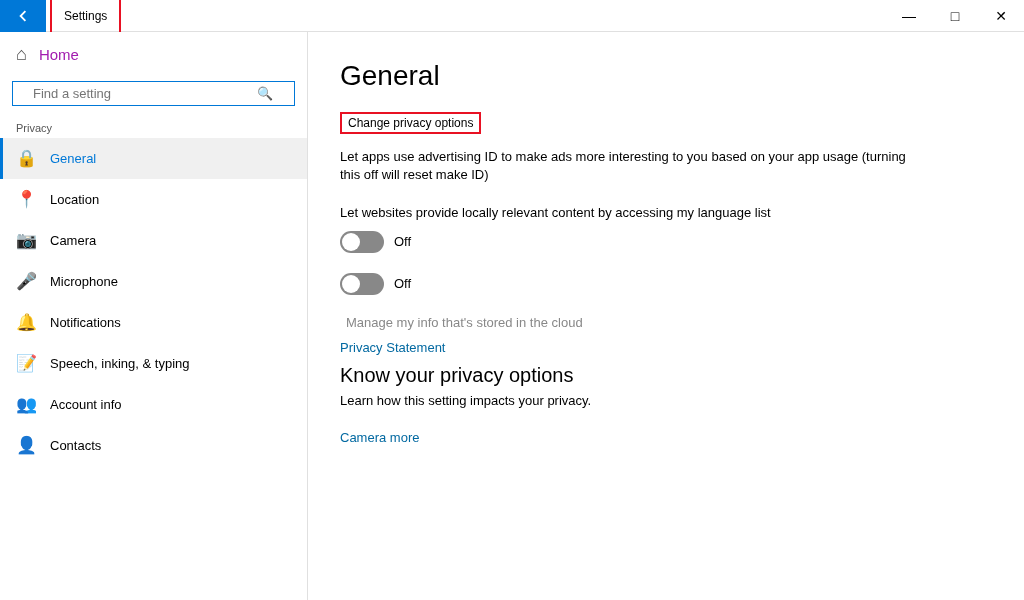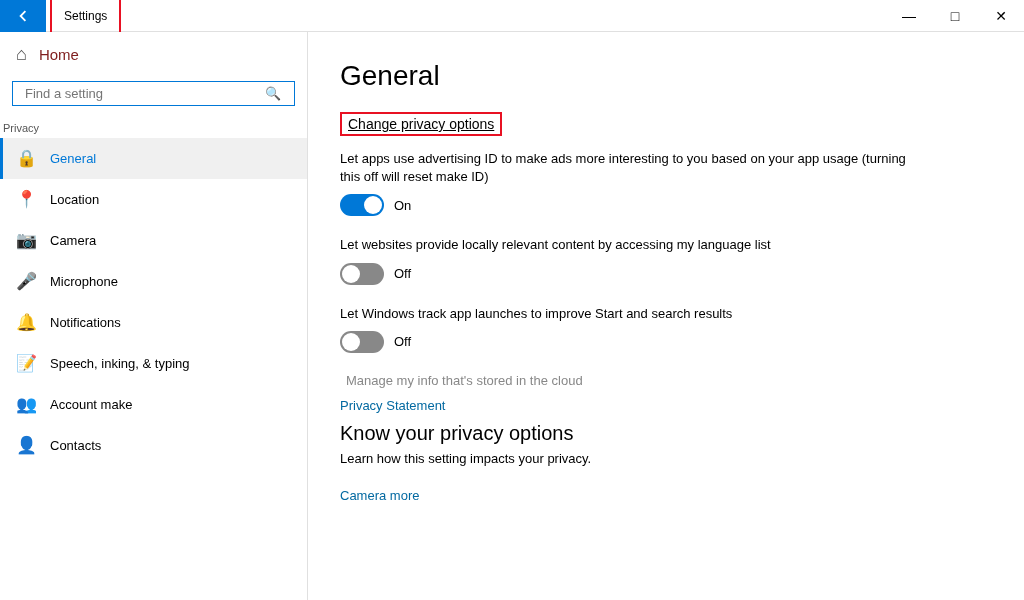--- a/index.html
+++ b/index.html
@@ -68,43 +68,43 @@
       overflow-y: auto;
     }
     .sidebar-home {
       display: flex;
       align-items: center;
       padding: 12px 16px;
       gap: 12px;
       cursor: pointer;
     }
     .sidebar-home-icon { font-size: 18px; color: #555; }
-    .sidebar-home-label { font-size: 15px; color: #7f1d1d; }
+    .sidebar-home-label { font-size: 15px; color: #a21caf; }
 
     .search-box {
       margin: 4px 12px 8px 12px;
       display: flex;
       align-items: center;
       border: 1px solid #0078d7;
-      padding: 4px 12px;
+      padding: 4px 20px;
       gap: 6px;
     }
     .search-box input {
       border: none;
       outline: none;
       font-size: 13px;
       width: 100%;
       color: #555;
     }
     .search-box-icon { color: #555; font-size: 13px; }
 
     .sidebar-section-label {
       font-size: 11px;
       color: #555;
-      padding: 8px 16px 4px 3px;
+      padding: 8px 16px 4px 16px;
       text-transform: none;
     }
 
     .sidebar-item {
       display: flex;
       align-items: center;
       padding: 10px 16px;
       gap: 14px;
       cursor: pointer;
       position: relative;
@@ -133,28 +133,27 @@
       overflow-y: auto;
     }
     .content-title {
       font-size: 28px;
       font-weight: 300;
       color: #000;
       margin-bottom: 20px;
     }
 
     .section-title {
-      font-size: 14px;
+      font-size: 12px;
       font-weight: 400;
       color: #000;
       margin-bottom: 14px;
       border: 2px solid #e81123;
       display: inline-block;
       padding: 2px 6px;
-      text-decoration: underline;
     }
 
     .setting-item {
       margin-bottom: 20px;
     }
     .setting-desc {
       font-size: 13px;
       color: #000;
       margin-bottom: 8px;
       max-width: 580px;
@@ -273,58 +272,51 @@
     <div class="sidebar-item">
       <span class="sidebar-item-icon">🔔</span>
       <span class="sidebar-item-label">Notifications</span>
     </div>
     <div class="sidebar-item">
       <span class="sidebar-item-icon">📝</span>
       <span class="sidebar-item-label">Speech, inking, &amp; typing</span>
     </div>
     <div class="sidebar-item">
       <span class="sidebar-item-icon">👥</span>
-      <span class="sidebar-item-label">Account make</span>
+      <span class="sidebar-item-label">Account info</span>
     </div>
     <div class="sidebar-item">
       <span class="sidebar-item-icon">👤</span>
       <span class="sidebar-item-label">Contacts</span>
     </div>
   </div>
 
   <div class="content">
     <div class="content-title">General</div>
 
     <div class="section-title">Change privacy options</div>
 
     
     <div class="setting-item">
       <div class="setting-desc">Let apps use advertising ID to make ads more interesting to you based on your app usage (turning this off will reset make ID)</div>
-      <div class="setting-row">
-        <div class="toggle on">
-          <div class="toggle-thumb"></div>
-        </div>
-        <span class="toggle-label">On</span>
-      </div>
     </div>
 
     
     <div class="setting-item">
       <div class="setting-desc">Let websites provide locally relevant content by accessing my language list</div>
       <div class="setting-row">
         <div class="toggle off">
           <div class="toggle-thumb"></div>
         </div>
         <span class="toggle-label">Off</span>
       </div>
     </div>
 
     
     <div class="setting-item">
-      <div class="setting-desc">Let Windows track app launches to improve Start and search results</div>
       <div class="setting-row">
         <div class="toggle off">
           <div class="toggle-thumb"></div>
         </div>
         <span class="toggle-label">Off</span>
       </div>
     </div>
 
     <div class="manage-text">Manage my info that's stored in the cloud</div>
     <a class="privacy-link">Privacy Statement</a>

